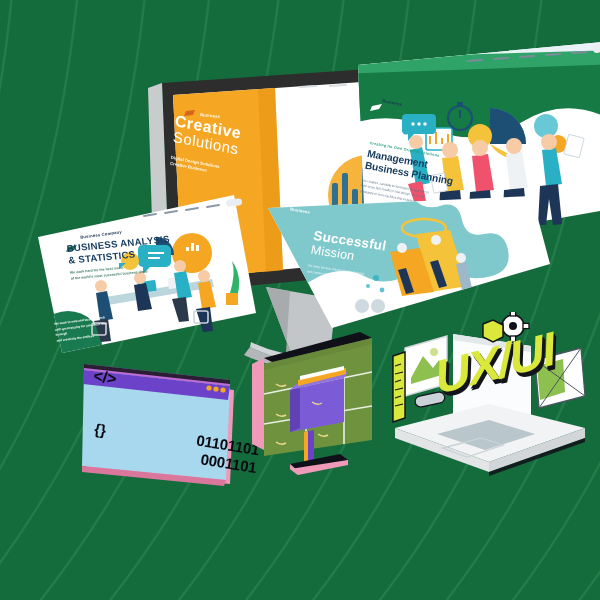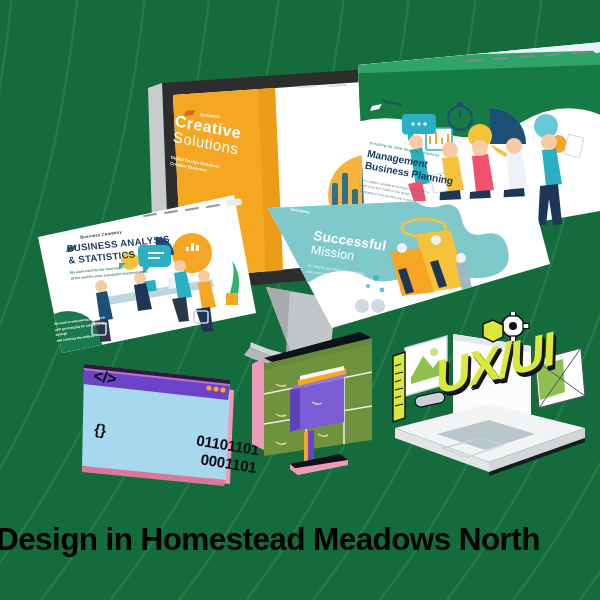--- a/index.html
+++ b/index.html
@@ -518,15 +518,14 @@
     <path d="M52 122 L104 108 L150 122 L100 138 Z" fill="#b9c6cc"></path>
     <path d="M58 136 L96 126 L118 133 L82 145 Z" fill="none" stroke="#c9d2d7" stroke-width="1.3"></path>
 
   </svg>
 
   <div style="position:absolute;left:437px;top:354px;font-size:48px;font-weight:bold;
               color:#d9e83a;letter-spacing:-2px;line-height:1;
               transform:skewY(-16deg) rotate(2deg);transform-origin:0 0;
               text-shadow:2px 3px 0 #14141c, 3px 5px 0 #14141c;">UX/UI</div>
 
-  <div class="headline">Design in Homestead Meadows North</div>
 
 </div>
 
 </body></html>

